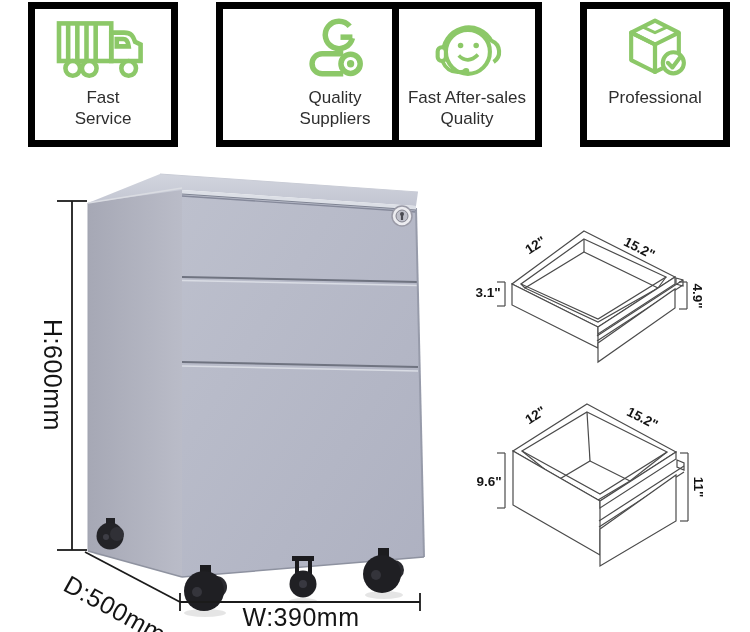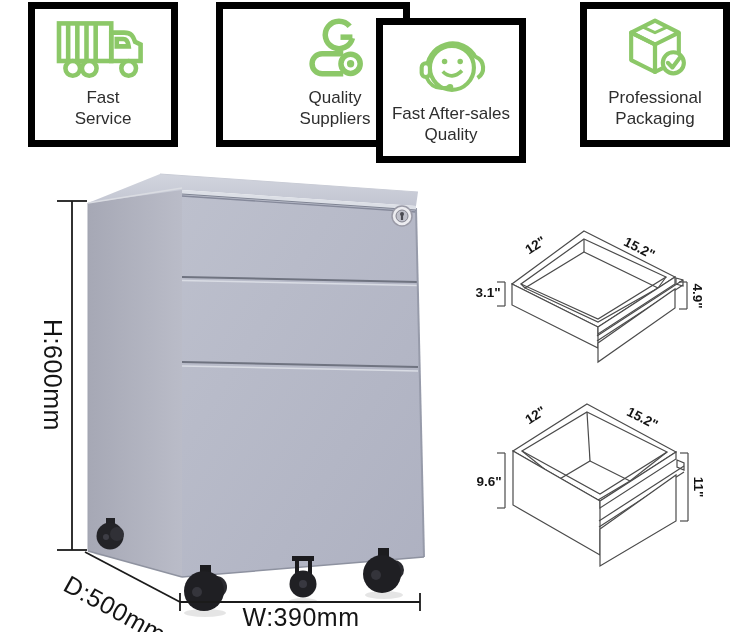--- a/index.html
+++ b/index.html
@@ -58,21 +58,21 @@
         <circle cx="52" cy="51" r="10.5"></circle>
         <circle cx="52" cy="51" r="4" fill="#8cc868" stroke="none"></circle>
       </svg>
     </div>
     <div class="feature-text">
       <div>Quality</div>
       <div>Suppliers</div>
     </div>
   </div>
 
-  <div class="feature-box" style="left:376px;margin-top:16px;">
+  <div class="feature-box" style="left:392px;">
     <div class="feature-icon">
       <svg width="84" height="66" viewBox="0 0 84 72" fill="none" stroke="#8cc868" stroke-width="4.5">
         <circle cx="43" cy="38" r="24"></circle>
         <path d="M16,42 A28,28 0 0 1 69,27"></path>
         <rect x="10" y="33" width="9" height="15" rx="4.5" fill="#fff"></rect>
         <path d="M69,26 a13,13 0 0 1 2,23"></path>
         <circle cx="35" cy="31" r="3" fill="#8cc868" stroke="none"></circle>
         <circle cx="52" cy="31" r="3" fill="#8cc868" stroke="none"></circle>
         <path d="M33,42 Q43,52 54,41" stroke-width="4"></path>
         <path d="M15,48 Q22,64 40,59" stroke-width="4"></path>
@@ -92,21 +92,20 @@
         <polygon points="16,17 42,30 42,60 16,47"></polygon>
         <polyline points="68,17 68,40"></polyline>
         <polyline points="42,30 42,60 52,55"></polyline>
         <path d="M29,11 L42,17 L55,11" stroke-width="3.5"></path>
         <circle cx="62" cy="50" r="11.5" fill="#fff"></circle>
         <path d="M56,50 l5,5 9,-12" stroke-linecap="round"></path>
       </svg>
     </div>
     <div class="feature-text">
       <div>Professional</div>
-      <div>Packaging</div>
     </div>
   </div>
 
   <svg id="scene" width="750" height="632" viewBox="0 0 750 632">
     <defs>
       <linearGradient id="gSide" x1="0" y1="0" x2="1" y2="0">
         <stop offset="0" stop-color="#a6a8b5"></stop>
           <stop offset="1" stop-color="#babcc8"></stop>
       </linearGradient>
       <linearGradient id="gFront" x1="0" y1="0" x2="1" y2="1">

